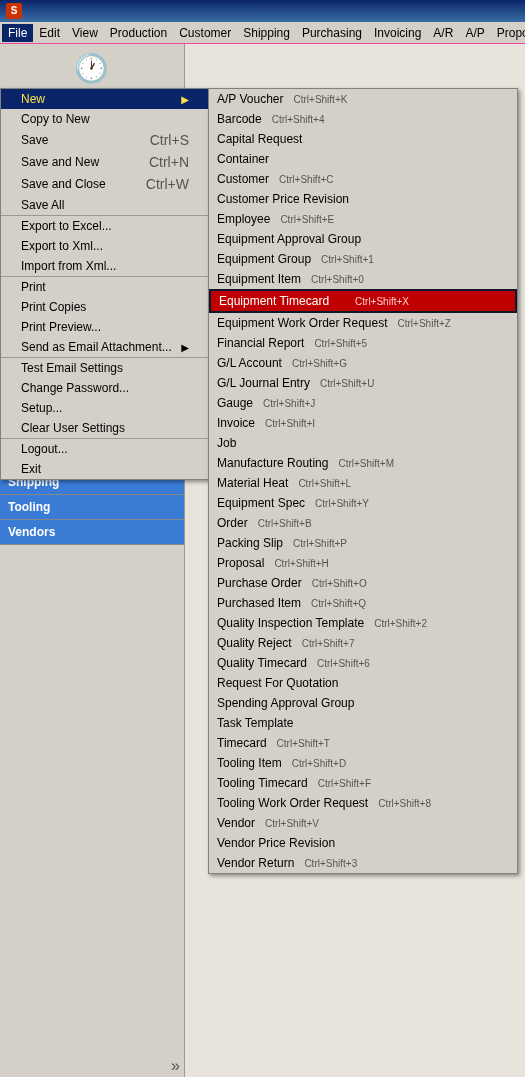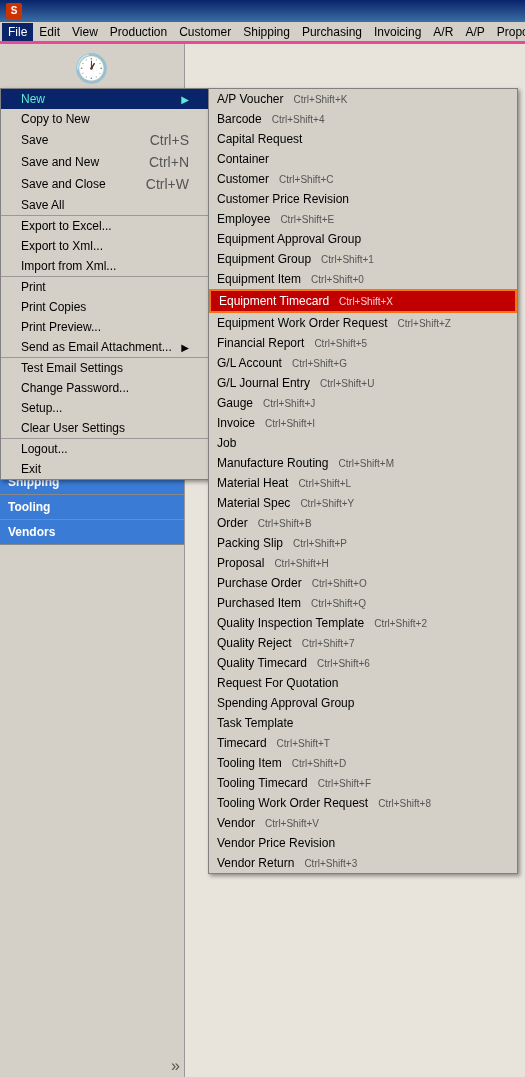--- a/index.html
+++ b/index.html
@@ -33,21 +33,21 @@
       font-size: 10px;
       color: white;
       text-align: center;
       line-height: 16px;
       font-weight: bold;
     }
 
     
     #menu-bar {
       background: #d4d0c8;
-      border-bottom: 3px solid #ec4899;
+      border-bottom: 1px solid #ec4899;
       display: flex;
       align-items: center;
       height: 22px;
       padding: 0 2px;
     }
     .menu-item {
       padding: 2px 6px;
       cursor: pointer;
       font-size: 12px;
       color: #000;
@@ -97,21 +97,21 @@
       color: #000;
       font-size: 12px;
       display: flex;
       align-items: center;
       justify-content: space-between;
       white-space: nowrap;
       position: relative;
     }
     .dropdown-item.highlighted {
       background: #0a246a;
-      color: #5eead4;
+      color: #fde047;
       align-items: center;
     }
     .dropdown-item.separator {
       border-top: 1px solid #999;
     }
     .dropdown-item .shortcut {
       margin-left: 20px;
       color: #555;
       font-size: 14px;
     }
@@ -138,21 +138,22 @@
       color: #000;
       font-size: 12px;
       display: flex;
       align-items: center;
       justify-content: flex-start;
       white-space: nowrap;
     }
     .submenu-item.highlighted {
       background: #c00000;
       color: white;
-      border: 2px solid #f97316;
+      border: 2px solid #0f172a;
+      gap: 16px;
     }
     .submenu-item .shortcut {
       margin-left: 10px;
       color: #555;
       font-size: 10px;
     }
     .submenu-item.highlighted .shortcut {
       color: #ffcccc;
     }
 
@@ -425,21 +426,21 @@
       </div>
       <div class="submenu-item">
         <span>Manufacture Routing</span>
         <span class="shortcut">Ctrl+Shift+M</span>
       </div>
       <div class="submenu-item">
         <span>Material Heat</span>
         <span class="shortcut">Ctrl+Shift+L</span>
       </div>
       <div class="submenu-item">
-        <span>Material Spec</span>
+        <span>Equipment Spec</span>
         <span class="shortcut">Ctrl+Shift+Y</span>
       </div>
       <div class="submenu-item">
         <span>Order</span>
         <span class="shortcut">Ctrl+Shift+B</span>
       </div>
       <div class="submenu-item">
         <span>Packing Slip</span>
         <span class="shortcut">Ctrl+Shift+P</span>
       </div>

